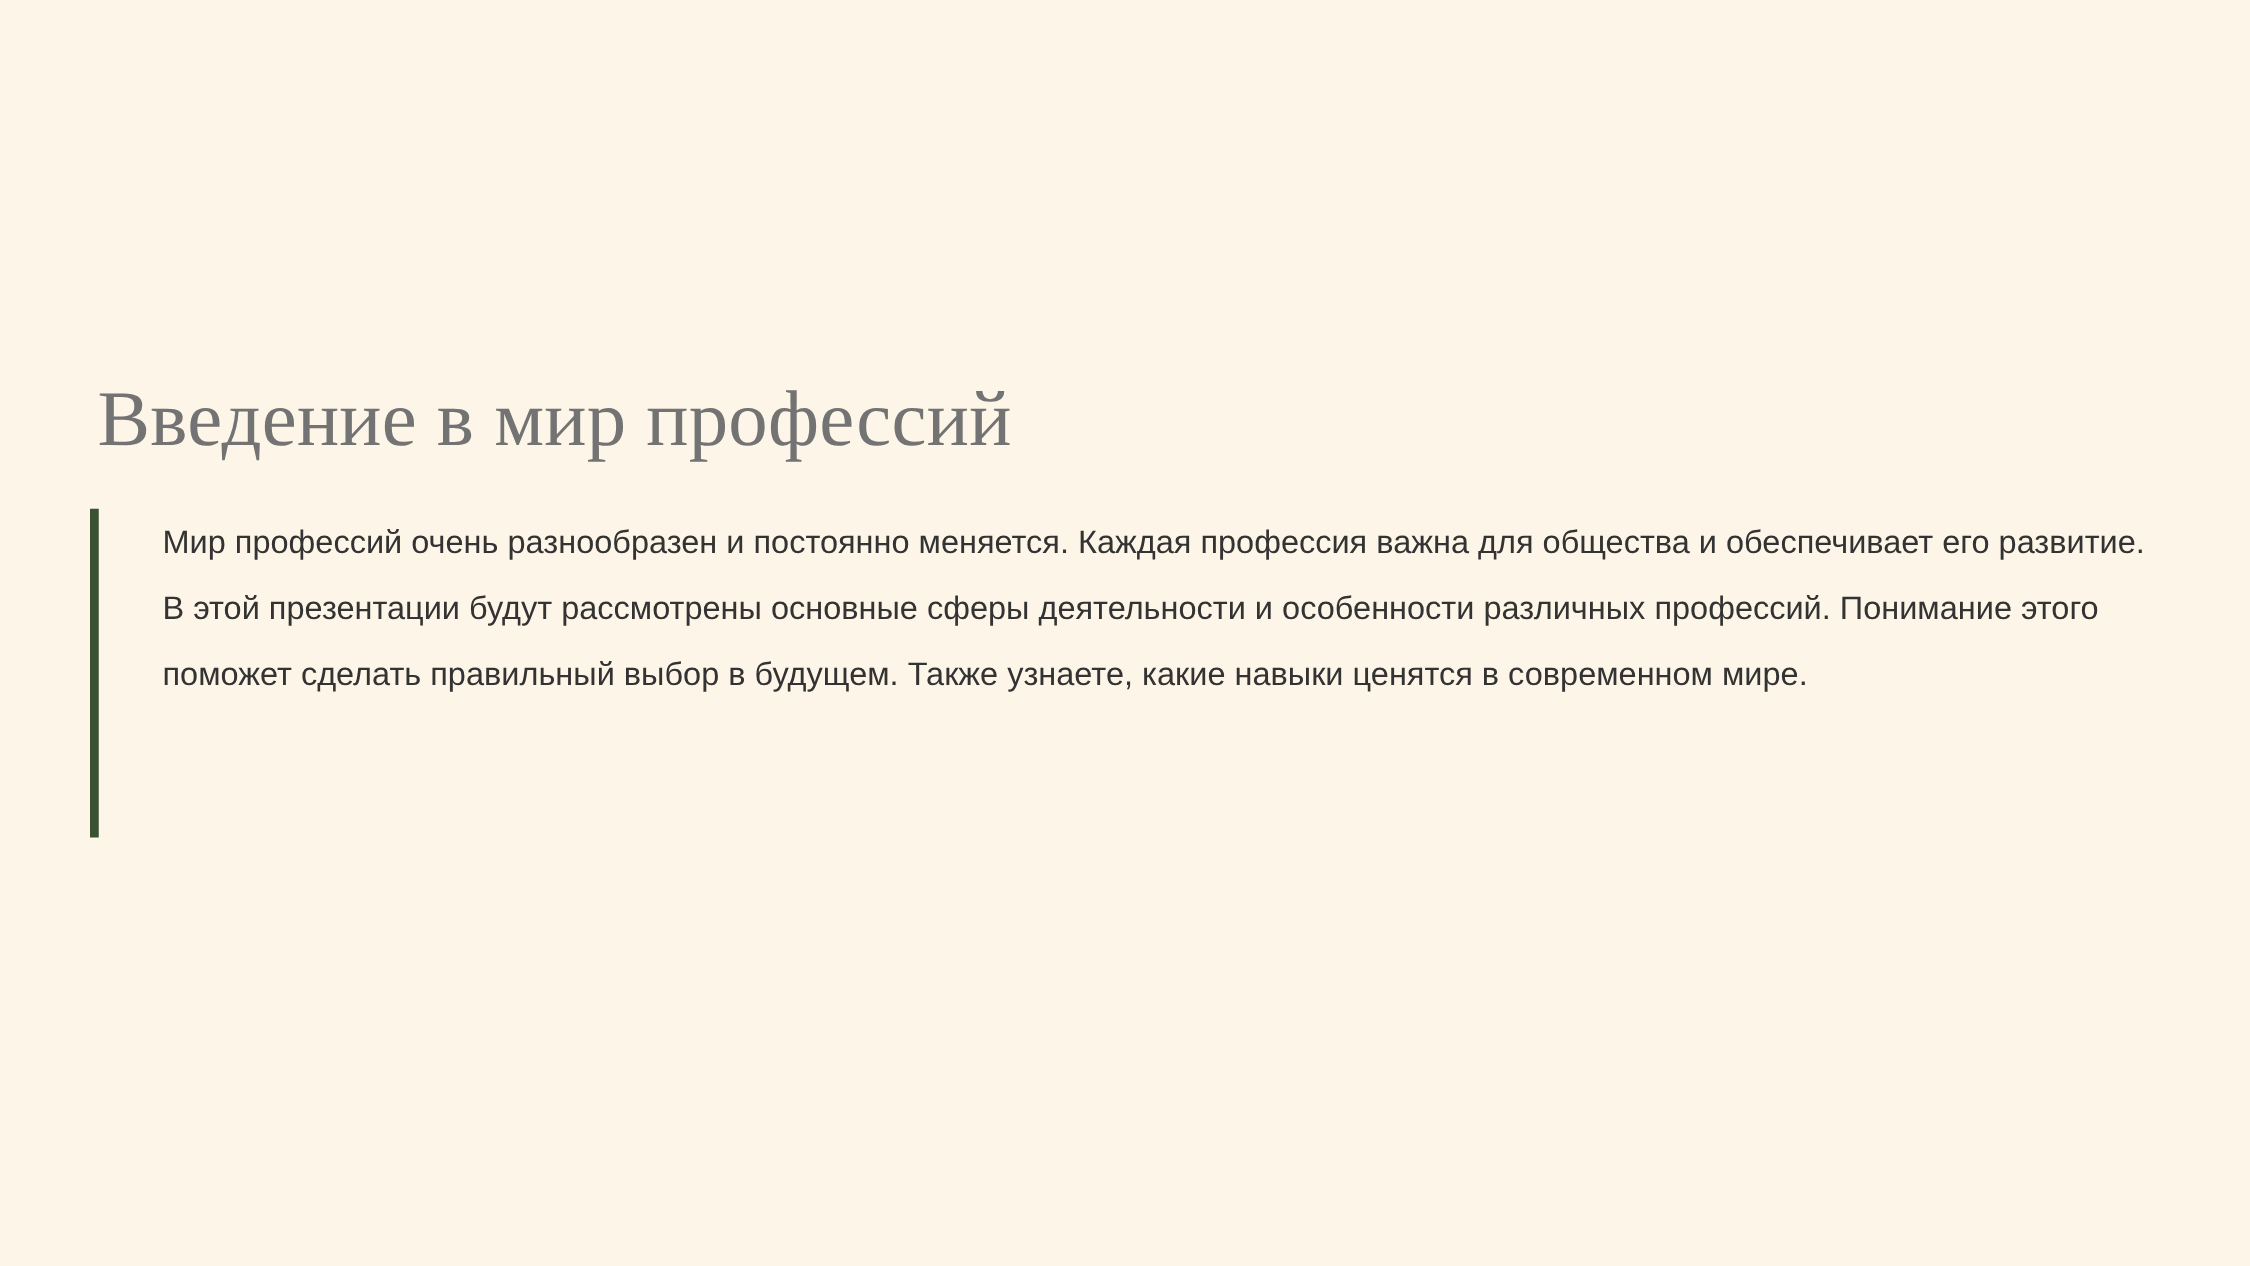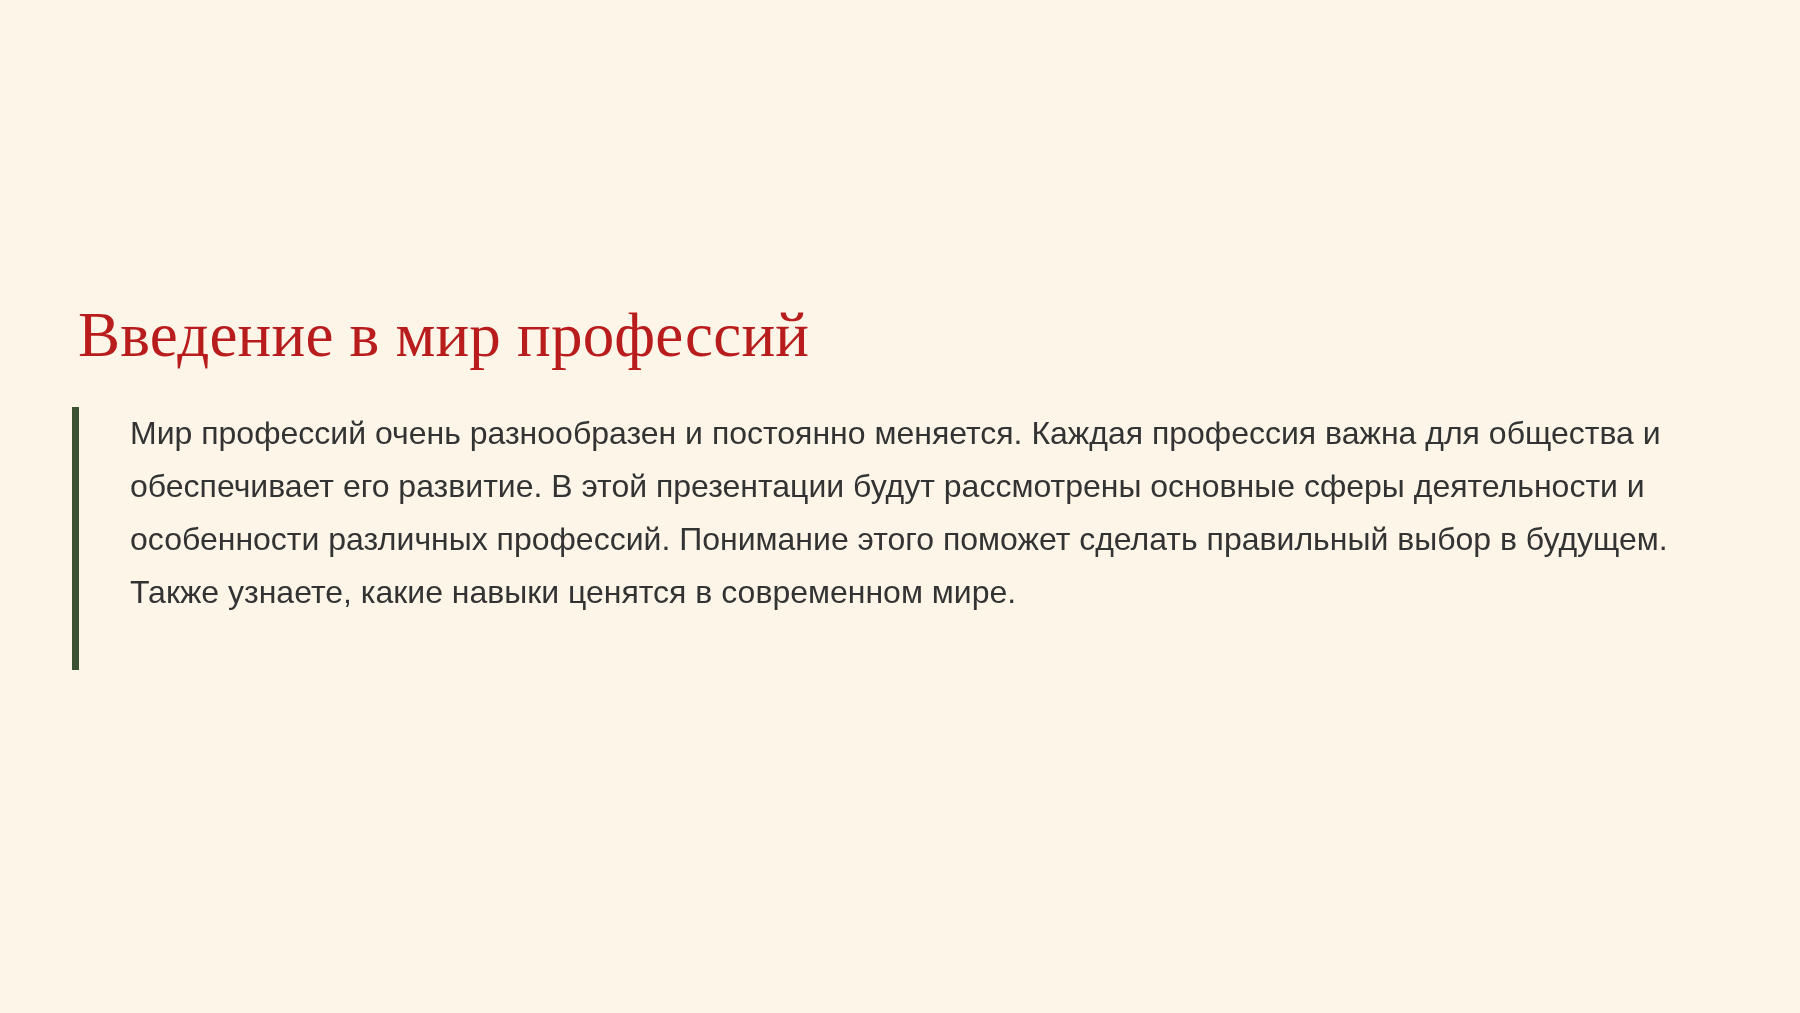--- a/index.html
+++ b/index.html
@@ -26,21 +26,21 @@
     left: 72px;
     top: 300px;
     width: 1660px;
   }
 
   #slide-title {
     font-family: "Liberation Serif", "DejaVu Serif", serif;
     font-size: 63px;
     font-weight: 400;
     line-height: 1.12;
-    color: #b91c1c;
+    color: #737373;
     letter-spacing: 0.2px;
     margin: 0 0 0 6px;
     padding: 0;
     white-space: nowrap;
   }
 
   #body-wrap {
     position: relative;
     margin-top: 36px;
     padding-left: 58px;
@@ -50,21 +50,21 @@
     position: absolute;
     left: 0;
     top: 0;
     width: 7px;
     height: 263px;
     background: #3a5132;
   }
 
   #body-text {
     font-family: "Liberation Sans", sans-serif;
-    font-size: 32px;
+    font-size: 26px;
     font-weight: 400;
     line-height: 53px;
     color: #333333;
     width: 1600px;
     margin: 0;
     padding: 0;
     text-align: left;
   }
 </style>
 </head>

